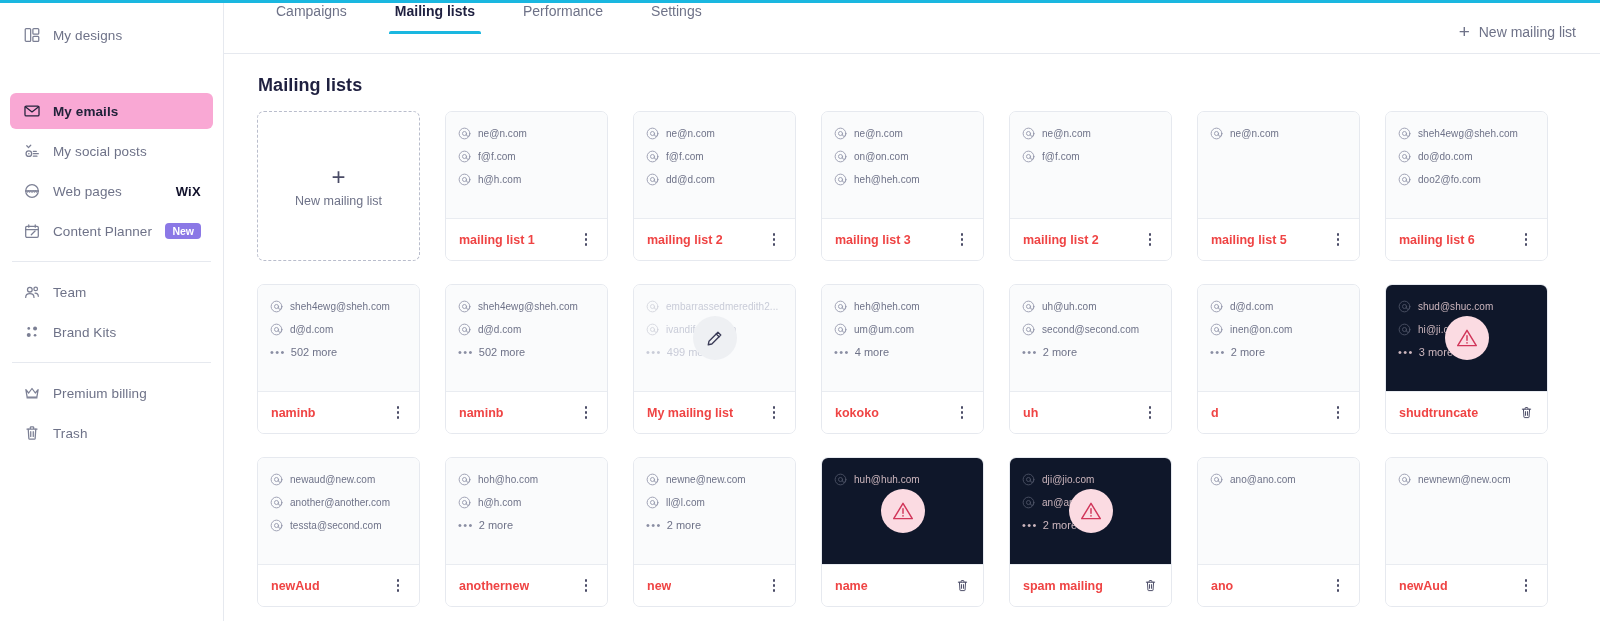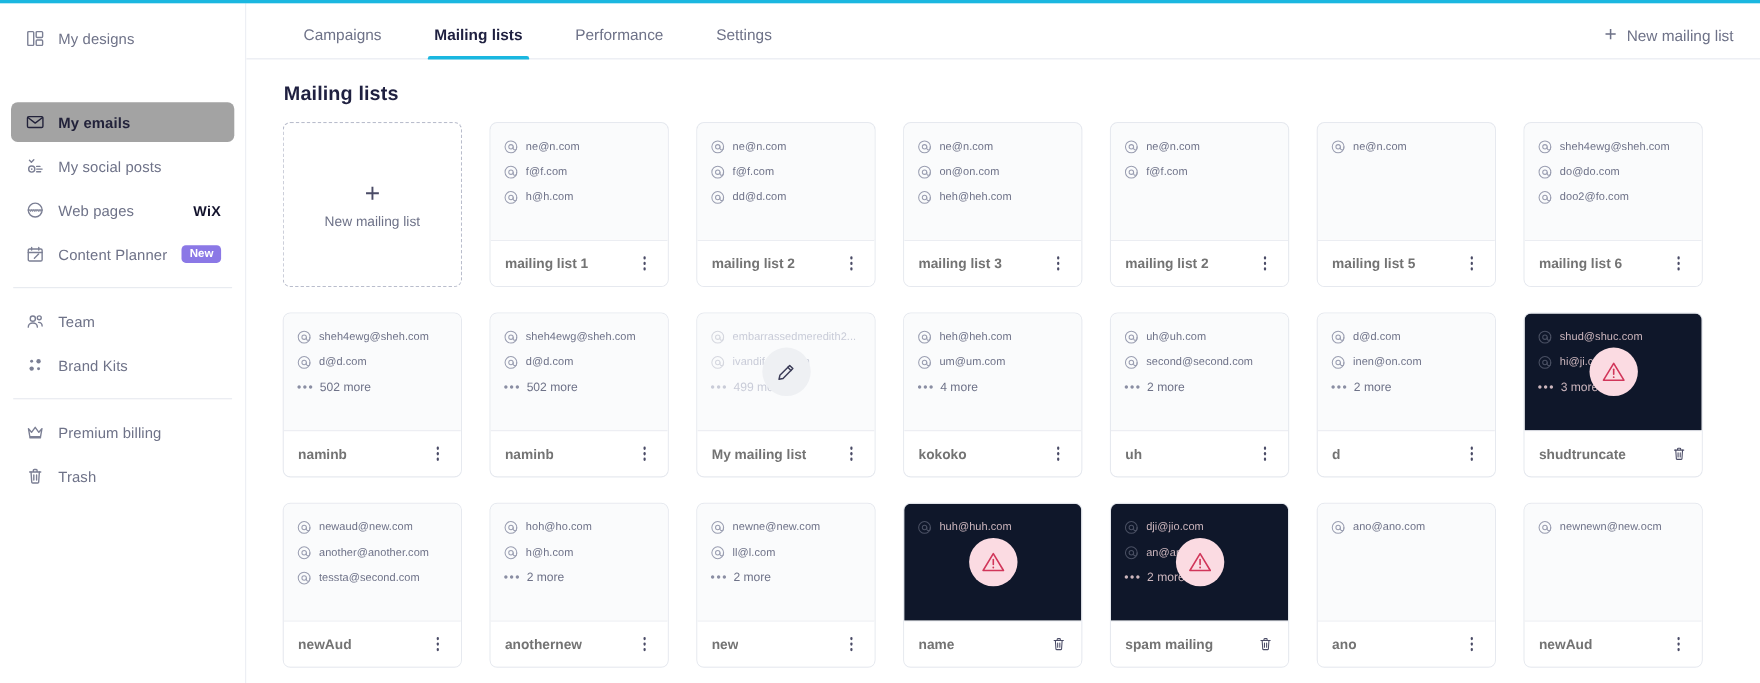--- a/index.html
+++ b/index.html
@@ -44,21 +44,21 @@
     margin-right: 11px;
     display: flex; align-items: center; justify-content: center;
     flex: 0 0 20px;
   }
   .nav-item .nav-ico svg { display: block; }
   .nav-label {
     font-size: 13.5px;
     color: #6e7288;
     letter-spacing: .1px;
   }
-  .nav-item.active { background: #a3a3a3; margin-top: 40px; }
+  .nav-item.active { background: #f9a8d4; margin-top: 40px; }
   .nav-item.active .nav-label { color: #22223a; font-weight: 600; }
   .nav-item.active .nav-ico svg { stroke: #22223a; }
   .nav-badge {
     margin-left: auto;
     background: #8b78e6;
     color: #ffffff;
     font-size: 10.5px;
     font-weight: 700;
     border-radius: 4px;
     padding: 3px 7px 3px 7px;
@@ -80,21 +80,21 @@
   
   .main {
     position: absolute; top: 3px; left: 224px;
     width: 1376px; height: 618px;
     background: #ffffff;
   }
   .tabbar {
     position: relative;
     height: 51px;
     border-bottom: 1px solid #e6e9ef;
-    display: flex; align-items: flex-end;
+    display: flex; align-items: flex-start;
     padding-left: 48px;
   }
   .tab {
     position: relative;
     font-size: 14px;
     color: #6e7288;
     padding: 0 4px 14px 4px;
     margin-right: 40px;
     cursor: pointer;
     white-space: nowrap;
@@ -232,21 +232,21 @@
     flex: 0 0 42px;
     height: 42px;
     border-top: 1px solid #e9ecf1;
     background: #ffffff;
     display: flex; align-items: center;
     padding: 0 10px 0 13px;
   }
   .card-name {
     font-size: 12.5px;
     font-weight: 600;
-    color: #737373;
+    color: #ef4444;
     overflow: hidden;
     text-overflow: ellipsis;
     white-space: nowrap;
   }
   .card-action {
     margin-left: auto;
     width: 22px; height: 22px;
     display: flex; align-items: center; justify-content: center;
     cursor: pointer;
     flex: 0 0 22px;

